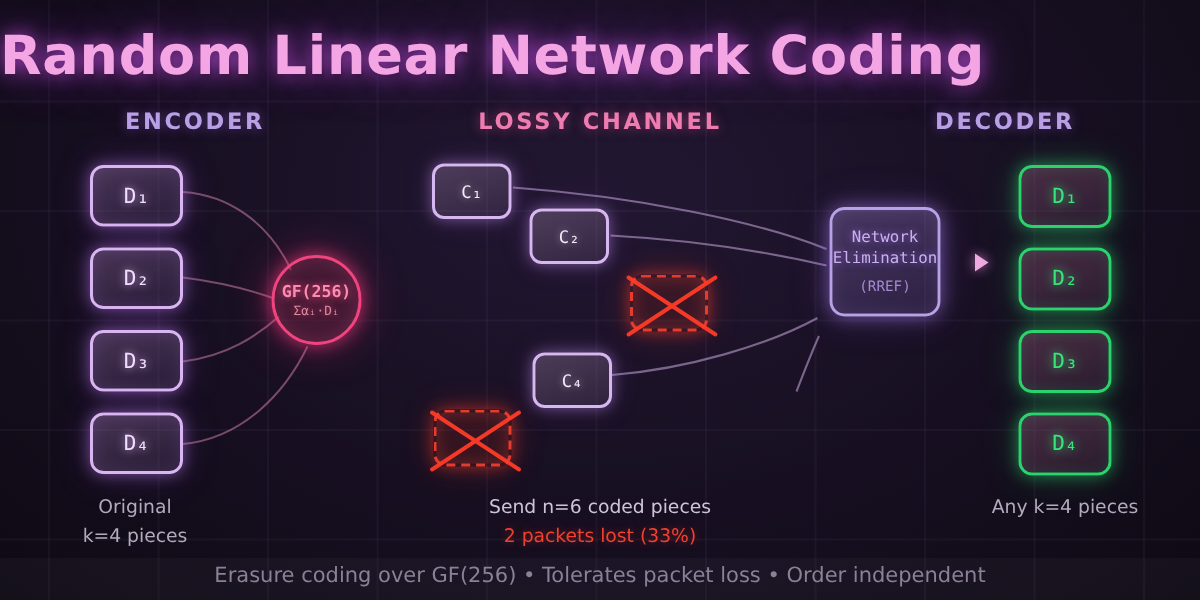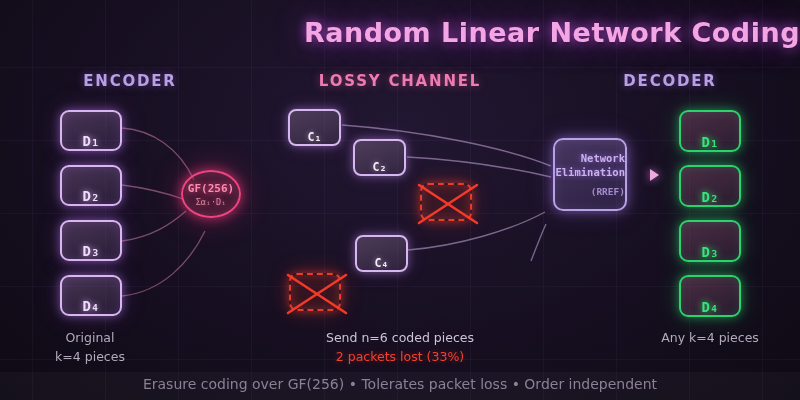--- a/index.html
+++ b/index.html
@@ -10,49 +10,49 @@
   }
   .grid{
     position:absolute;inset:0;pointer-events:none;
     background-image:
       linear-gradient(rgba(200,180,255,0.045) 1px, transparent 1px),
       linear-gradient(90deg, rgba(200,180,255,0.045) 1px, transparent 1px);
     background-size:73px 73px;background-position:-41px -6px;
   }
   .footer-band{position:absolute;left:0;right:0;top:372px;height:28px;background:rgba(255,255,255,0.03);}
   .title{
-    position:absolute;top:17px;left:0;width:800px;text-align:right;
-    font-size:27px;font-weight:bold;color:#f4a6e4;letter-spacing:0.5px;
+    position:absolute;top:17px;left:0;width:800px;text-align:left;
+    font-size:36px;font-weight:bold;color:#f4a6e4;letter-spacing:0.5px;
     text-shadow:0 0 12px rgba(200,80,225,0.8),0 0 30px rgba(160,60,210,0.55),1px 2px 3px rgba(0,0,0,0.6);
   }
   .sec-header{
     position:absolute;top:72px;transform:translateX(-50%);
     font-size:15px;font-weight:bold;letter-spacing:1.8px;white-space:nowrap;
   }
   .hdr-enc{left:130px;color:#b9a0e6;text-shadow:0 0 8px rgba(150,100,220,0.5);}
   .hdr-chan{left:400px;color:#ee7cb0;text-shadow:0 0 8px rgba(240,90,160,0.5);}
   .hdr-dec{left:670px;color:#b9a0e6;text-shadow:0 0 8px rgba(150,100,220,0.5);}
 
   .lines-svg{position:absolute;left:0;top:0;pointer-events:none;}
 
   .block{
-    position:absolute;display:flex;align-items:flex-end;justify-content:center;
+    position:absolute;display:flex;align-items:center;justify-content:center;
     box-sizing:border-box;border-radius:9px;
-    font-family:"DejaVu Sans Mono","DejaVu Sans",monospace;font-weight:bold;
+    font-family:"DejaVu Sans Mono","DejaVu Sans",monospace;font-weight:normal;
   }
   .enc-block{
     width:62px;height:41px;border:2px solid #dab5f3;
     background:linear-gradient(160deg, rgba(155,115,175,0.38), rgba(82,58,105,0.30));
     box-shadow:0 0 10px rgba(195,135,245,0.5),0 0 24px rgba(150,80,220,0.25),inset 0 0 12px rgba(205,155,255,0.14);
     color:#eedffc;font-size:14px;text-shadow:0 0 6px rgba(235,185,255,0.85);
   }
   .enc1{left:60px;top:110px}.enc2{left:60px;top:165px}.enc3{left:60px;top:220px}.enc4{left:60px;top:275px}
 
   .gf-circle{
-    position:absolute;left:181px;top:170px;width:60px;height:48px;border-radius:50%;
+    position:absolute;left:181px;top:170px;width:60px;height:60px;border-radius:50%;
     box-sizing:border-box;border:2.5px solid #f1447f;
     background:radial-gradient(circle, rgba(125,38,72,0.55), rgba(68,22,46,0.42));
     box-shadow:0 0 12px rgba(255,60,130,0.65),0 0 30px rgba(255,50,120,0.35),inset 0 0 14px rgba(255,85,145,0.3);
     display:flex;flex-direction:column;align-items:center;justify-content:center;
     font-family:"DejaVu Sans Mono","DejaVu Sans",monospace;
   }
   .gf-title{font-size:11px;font-weight:bold;color:#ff8ab0;text-shadow:0 0 6px rgba(255,80,140,0.9);}
   .gf-formula{font-size:8.5px;color:#dd8aa2;margin-top:2px;text-shadow:0 0 5px rgba(255,90,140,0.6);}
 
   .pkt-block{

